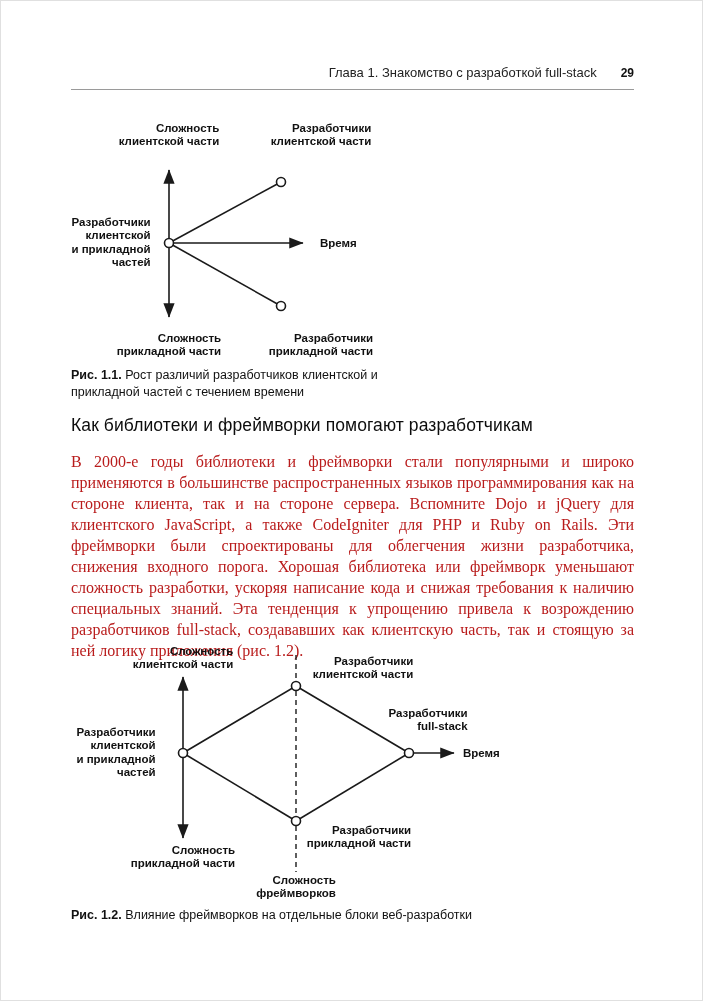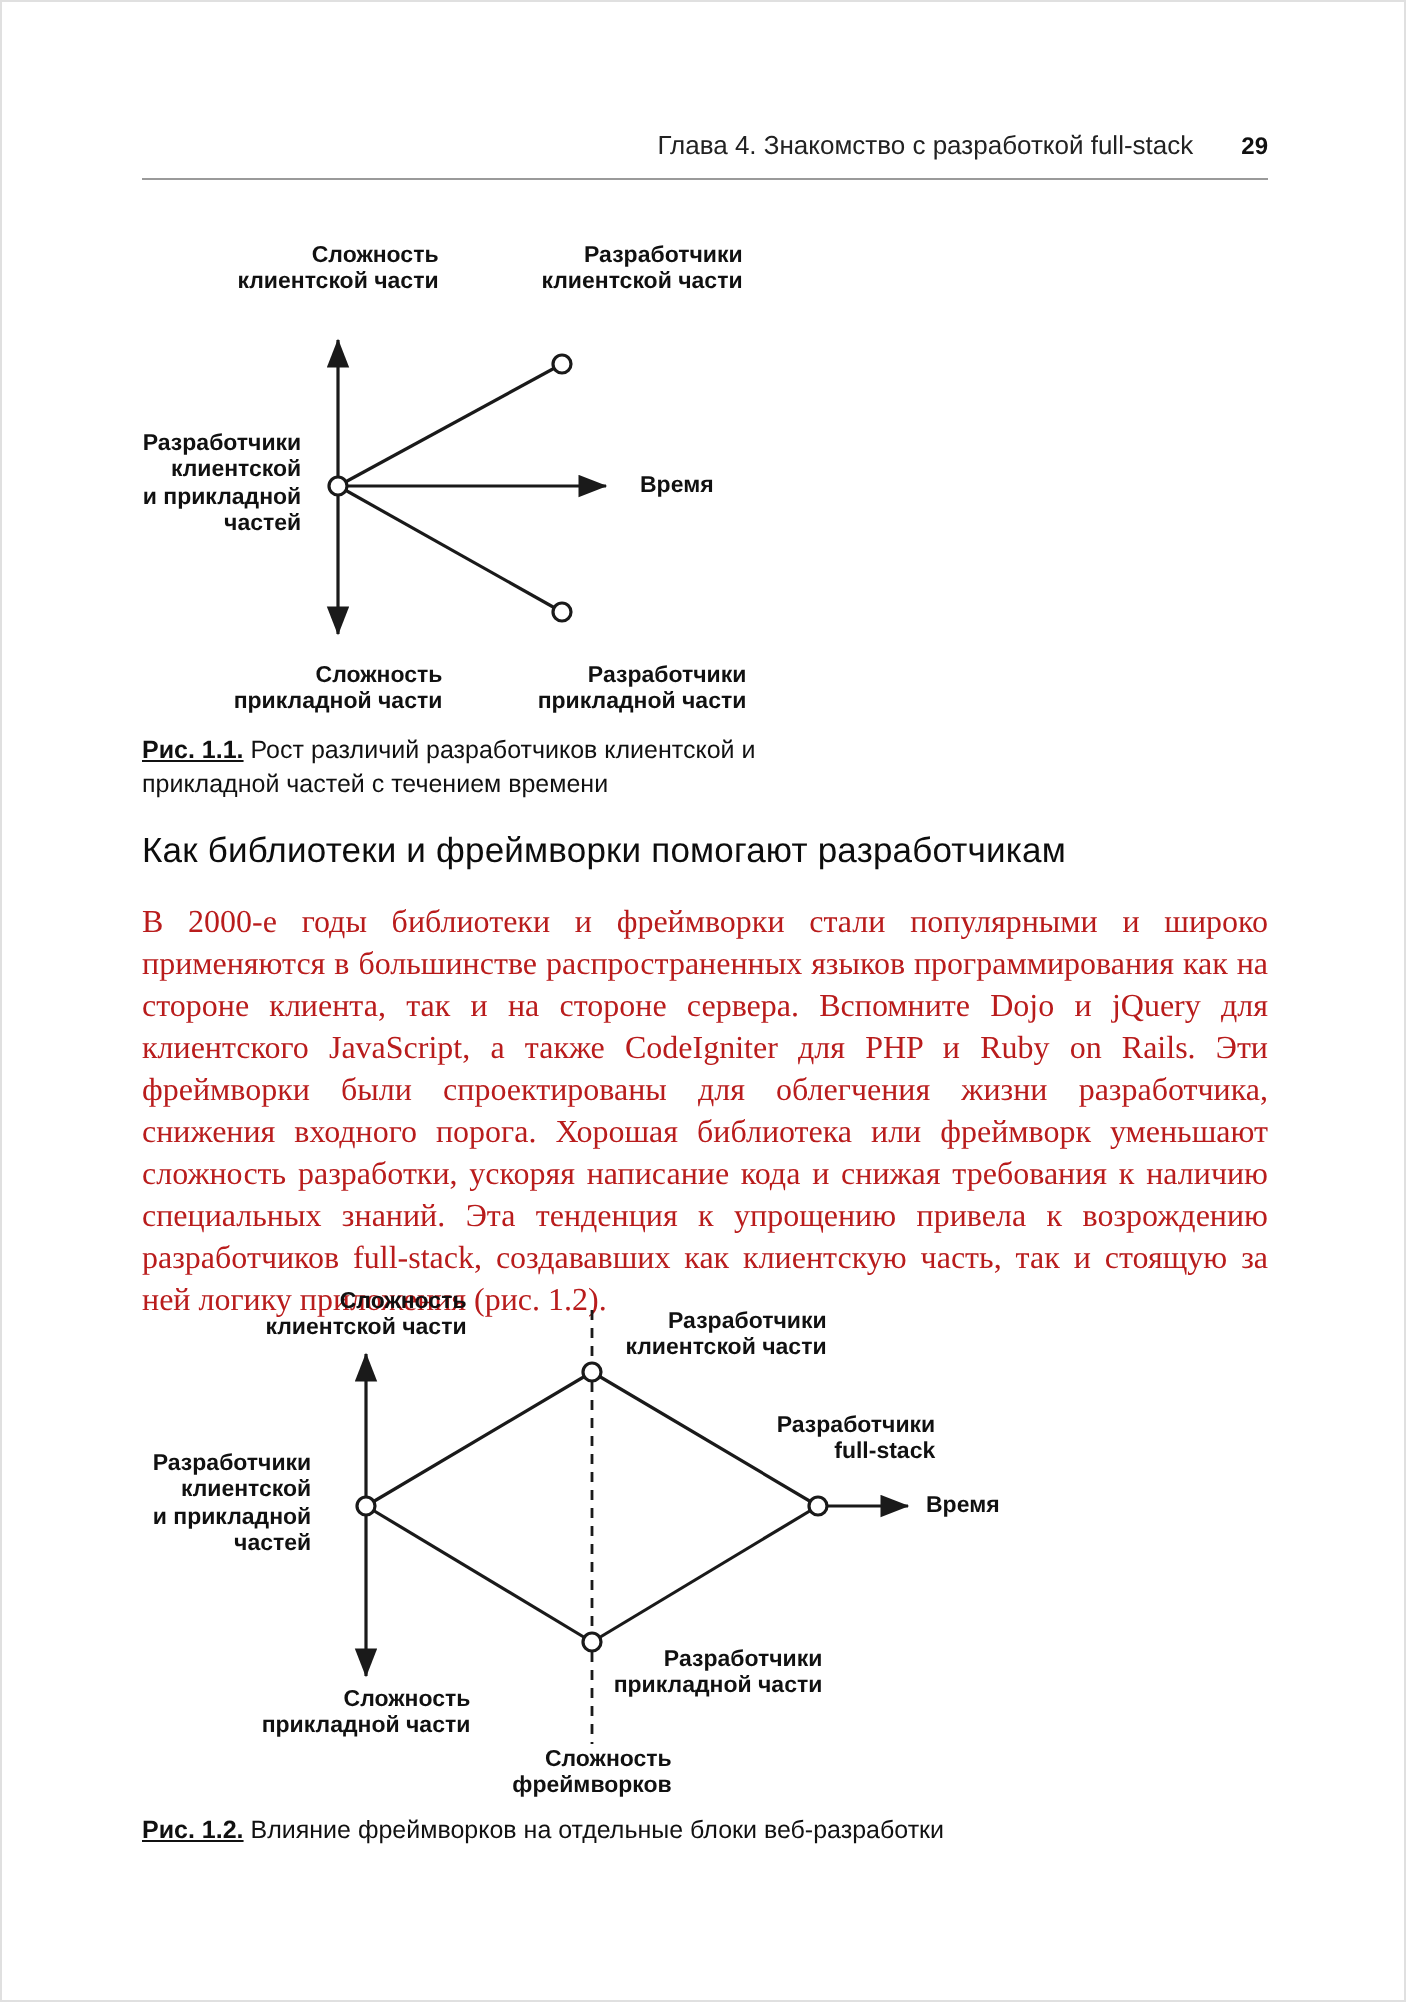--- a/index.html
+++ b/index.html
@@ -17,35 +17,35 @@
   .runhead .pn { font-weight:bold; font-size:12px; color:#111; }
   .rule { position:absolute; left:70px; top:88px; width:563px; height:1px; background:#9a9a9a; }
   .fig { position:absolute; }
   .fig svg { position:absolute; left:0; top:0; }
   .dlabel {
     position:absolute; transform:translateX(-50%); text-align:right;
     white-space:pre-line; font-weight:bold; font-size:11.5px; line-height:1.16; color:#111;
   }
   .dlabel.left-align { transform:none; text-align:left; }
   .caption { position:absolute; font-size:12.5px; line-height:1.35; color:#111; }
-  .caption b { font-weight:bold;text-decoration:underline; }
+  .caption b { font-weight:bold; }
   .heading { position:absolute; font-weight:normal; font-size:17.5px; letter-spacing:0.1px; color:#0d0d0d; }
   .bodytext {
     position:absolute; font-family:Liberation Serif, serif;
     font-size:16px; line-height:21px; text-align:justify; color:#b91c1c;
     hyphens:auto;
   }
 </style>
 </head>
 <body>
 
 <div class="page">
 
   <div class="runhead">
-    <span>Глава 4. Знакомство с разработкой full-stack</span>
+    <span>Глава 1. Знакомство с разработкой full-stack</span>
     <span class="pn">29</span>
   </div>
   <div class="rule"></div>
 
   <div class="fig" style="left:70px; top:115px; width:420px; height:250px;">
     <svg width="420" height="250" viewBox="0 0 420 250" aria-hidden="true">
       <defs>
         <marker id="ah1" markerWidth="11" markerHeight="9" refX="8.6" refY="3.5" orient="auto">
           <path d="M0,0 L9,3.5 L0,7 Z" fill="#1a1a1a"></path>
         </marker>

